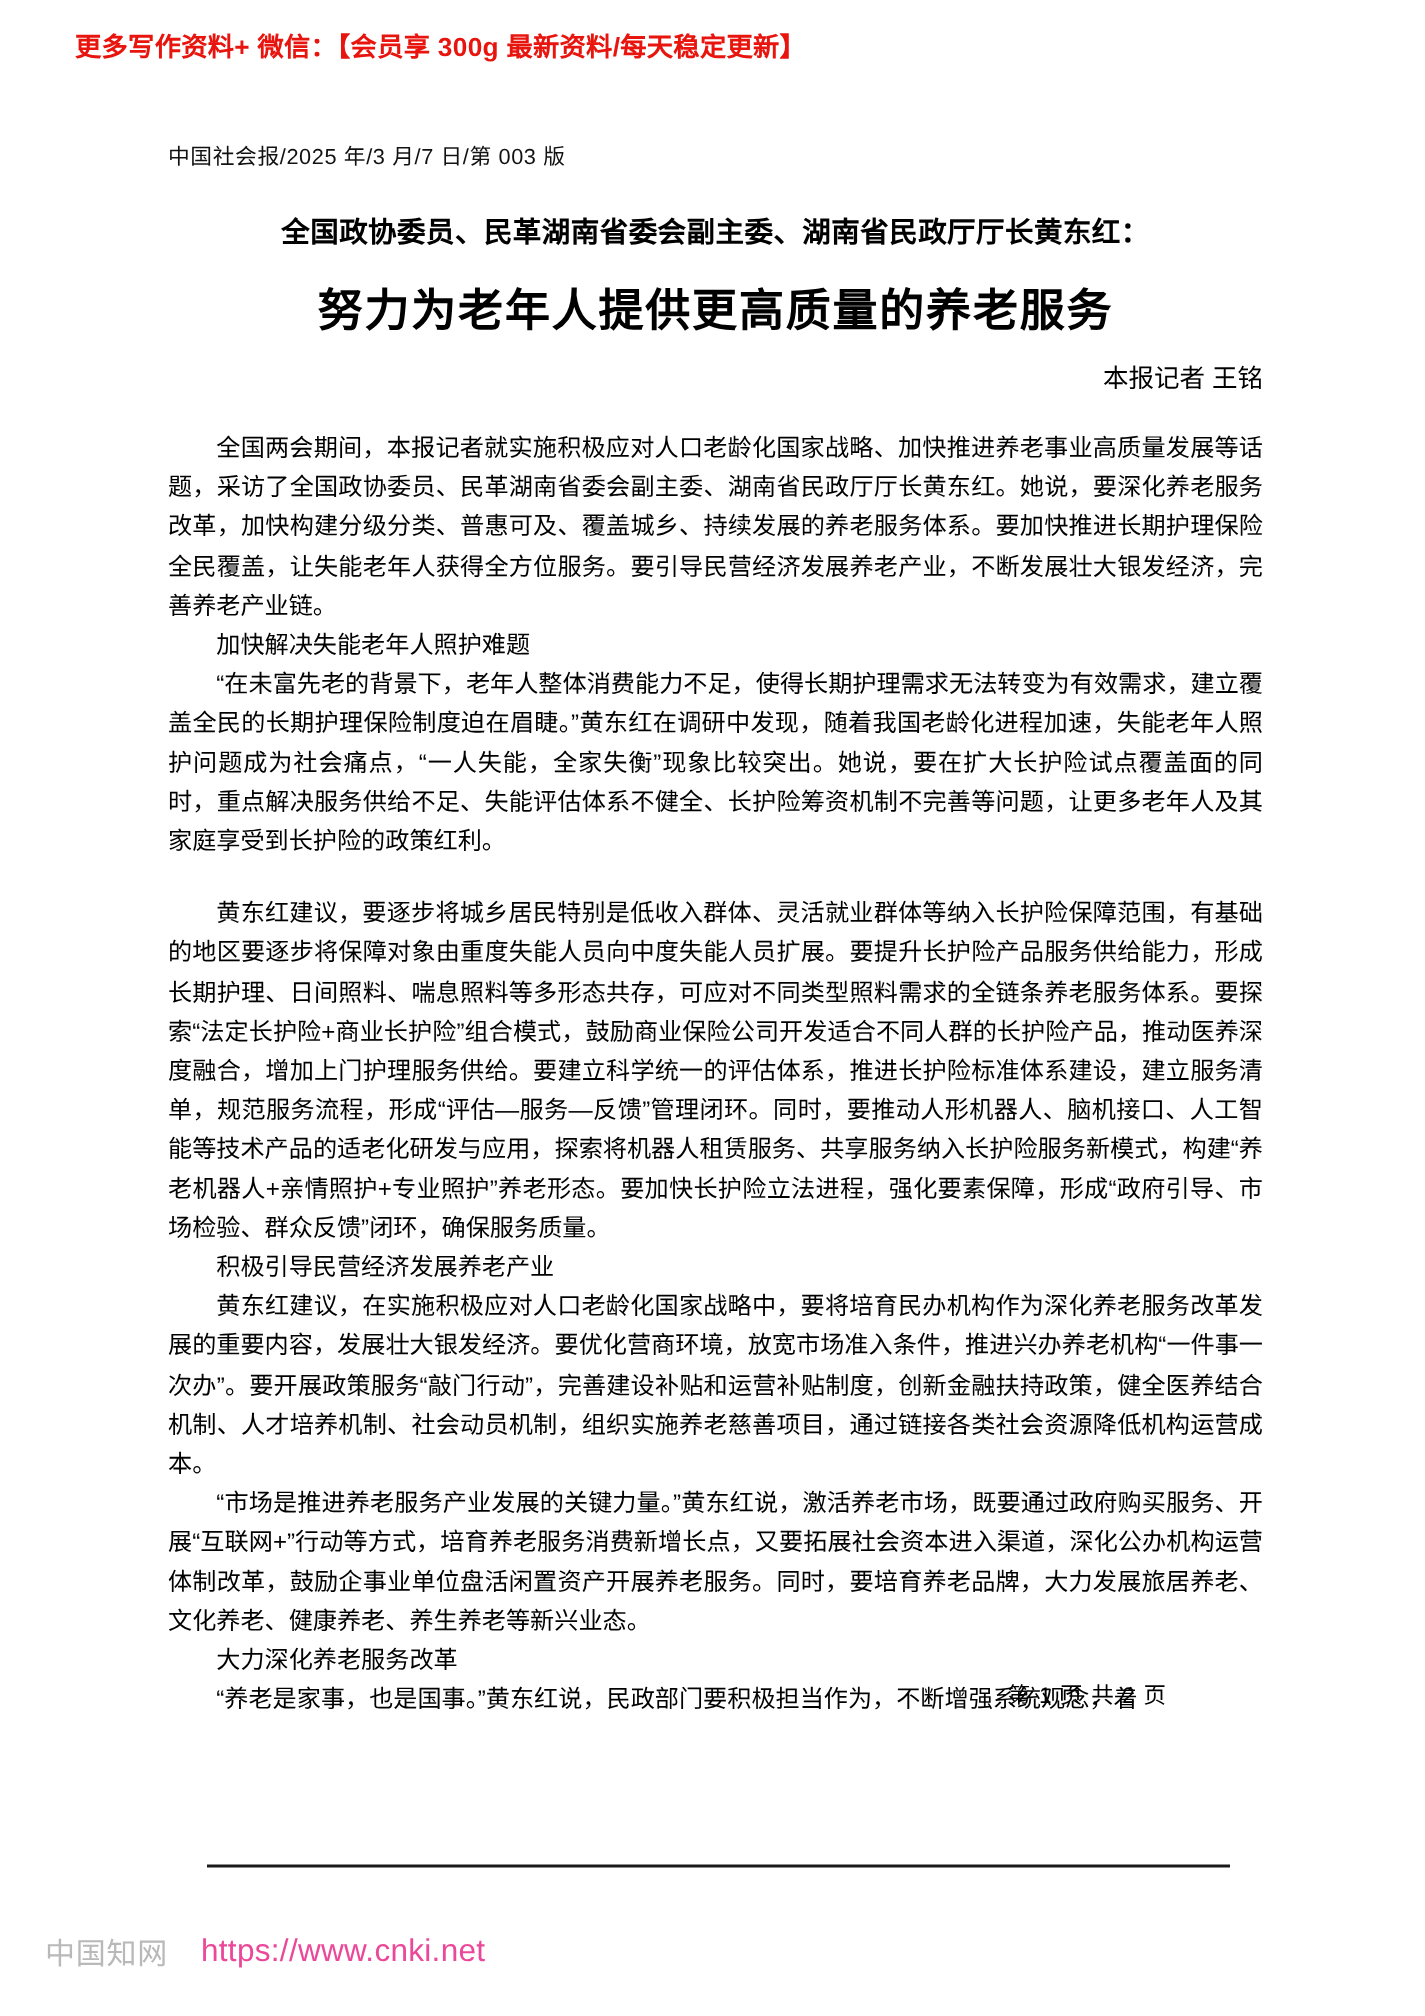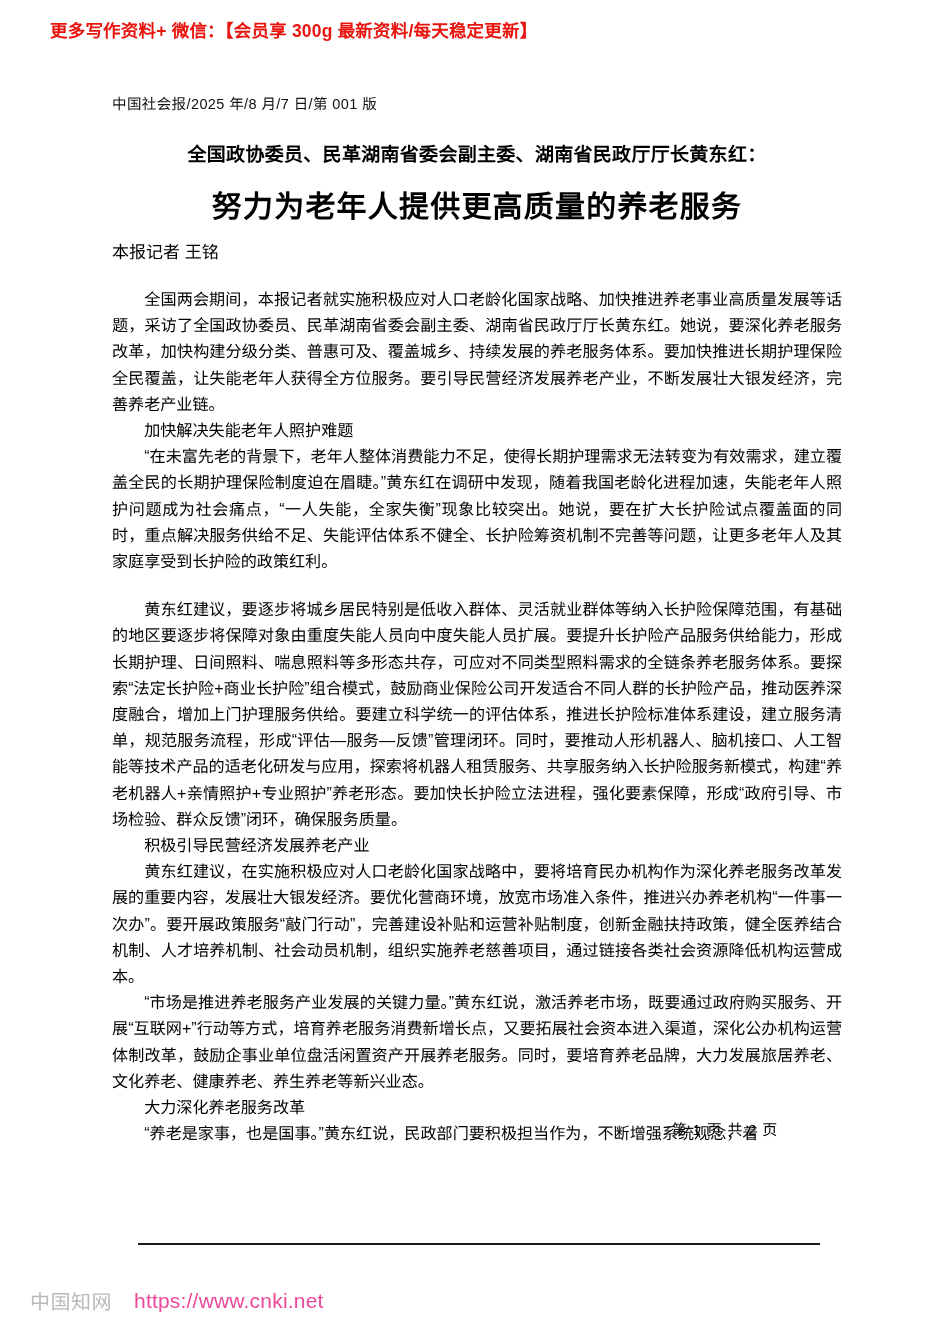--- a/index.html
+++ b/index.html
@@ -76,21 +76,21 @@
     letter-spacing: 1.2px;
     color: #000;
     white-space: nowrap;
   }
 
   .byline {
     position: absolute;
     left: 112px;
     top: 238px;
     width: 730px;
-    text-align: left;
+    text-align: right;
     font-size: 17px;
     color: #000;
     white-space: nowrap;
   }
 
   
   .body-col {
     position: absolute;
     left: 112px;
     top: 286px;
@@ -164,21 +164,21 @@
     letter-spacing: 0.2px;
   }
 </style>
 </head>
 <body>
 
 <div class="page">
 
   <div class="promo-banner" style="color: rgb(232, 21, 15);">更多写作资料+ 微信：【会员享 300g 最新资料/每天稳定更新】</div>
 
-  <div class="masthead">中国社会报/2025 年/8 月/7 日/第 001 版</div>
+  <div class="masthead">中国社会报/2025 年/3 月/7 日/第 003 版</div>
 
   <div class="kicker">全国政协委员、民革湖南省委会副主委、湖南省民政厅厅长黄东红：</div>
 
   <div class="headline">努力为老年人提供更高质量的养老服务</div>
 
   <div class="byline">本报记者  王铭</div>
 
   <div class="body-col">
     <p class="para">全国两会期间，本报记者就实施积极应对人口老龄化国家战略、加快推进养老事业高质量发展等话题，采访了全国政协委员、民革湖南省委会副主委、湖南省民政厅厅长黄东红。她说，要深化养老服务改革，加快构建分级分类、普惠可及、覆盖城乡、持续发展的养老服务体系。要加快推进长期护理保险全民覆盖，让失能老年人获得全方位服务。要引导民营经济发展养老产业，不断发展壮大银发经济，完善养老产业链。</p>
     <p class="subhead">加快解决失能老年人照护难题</p>

